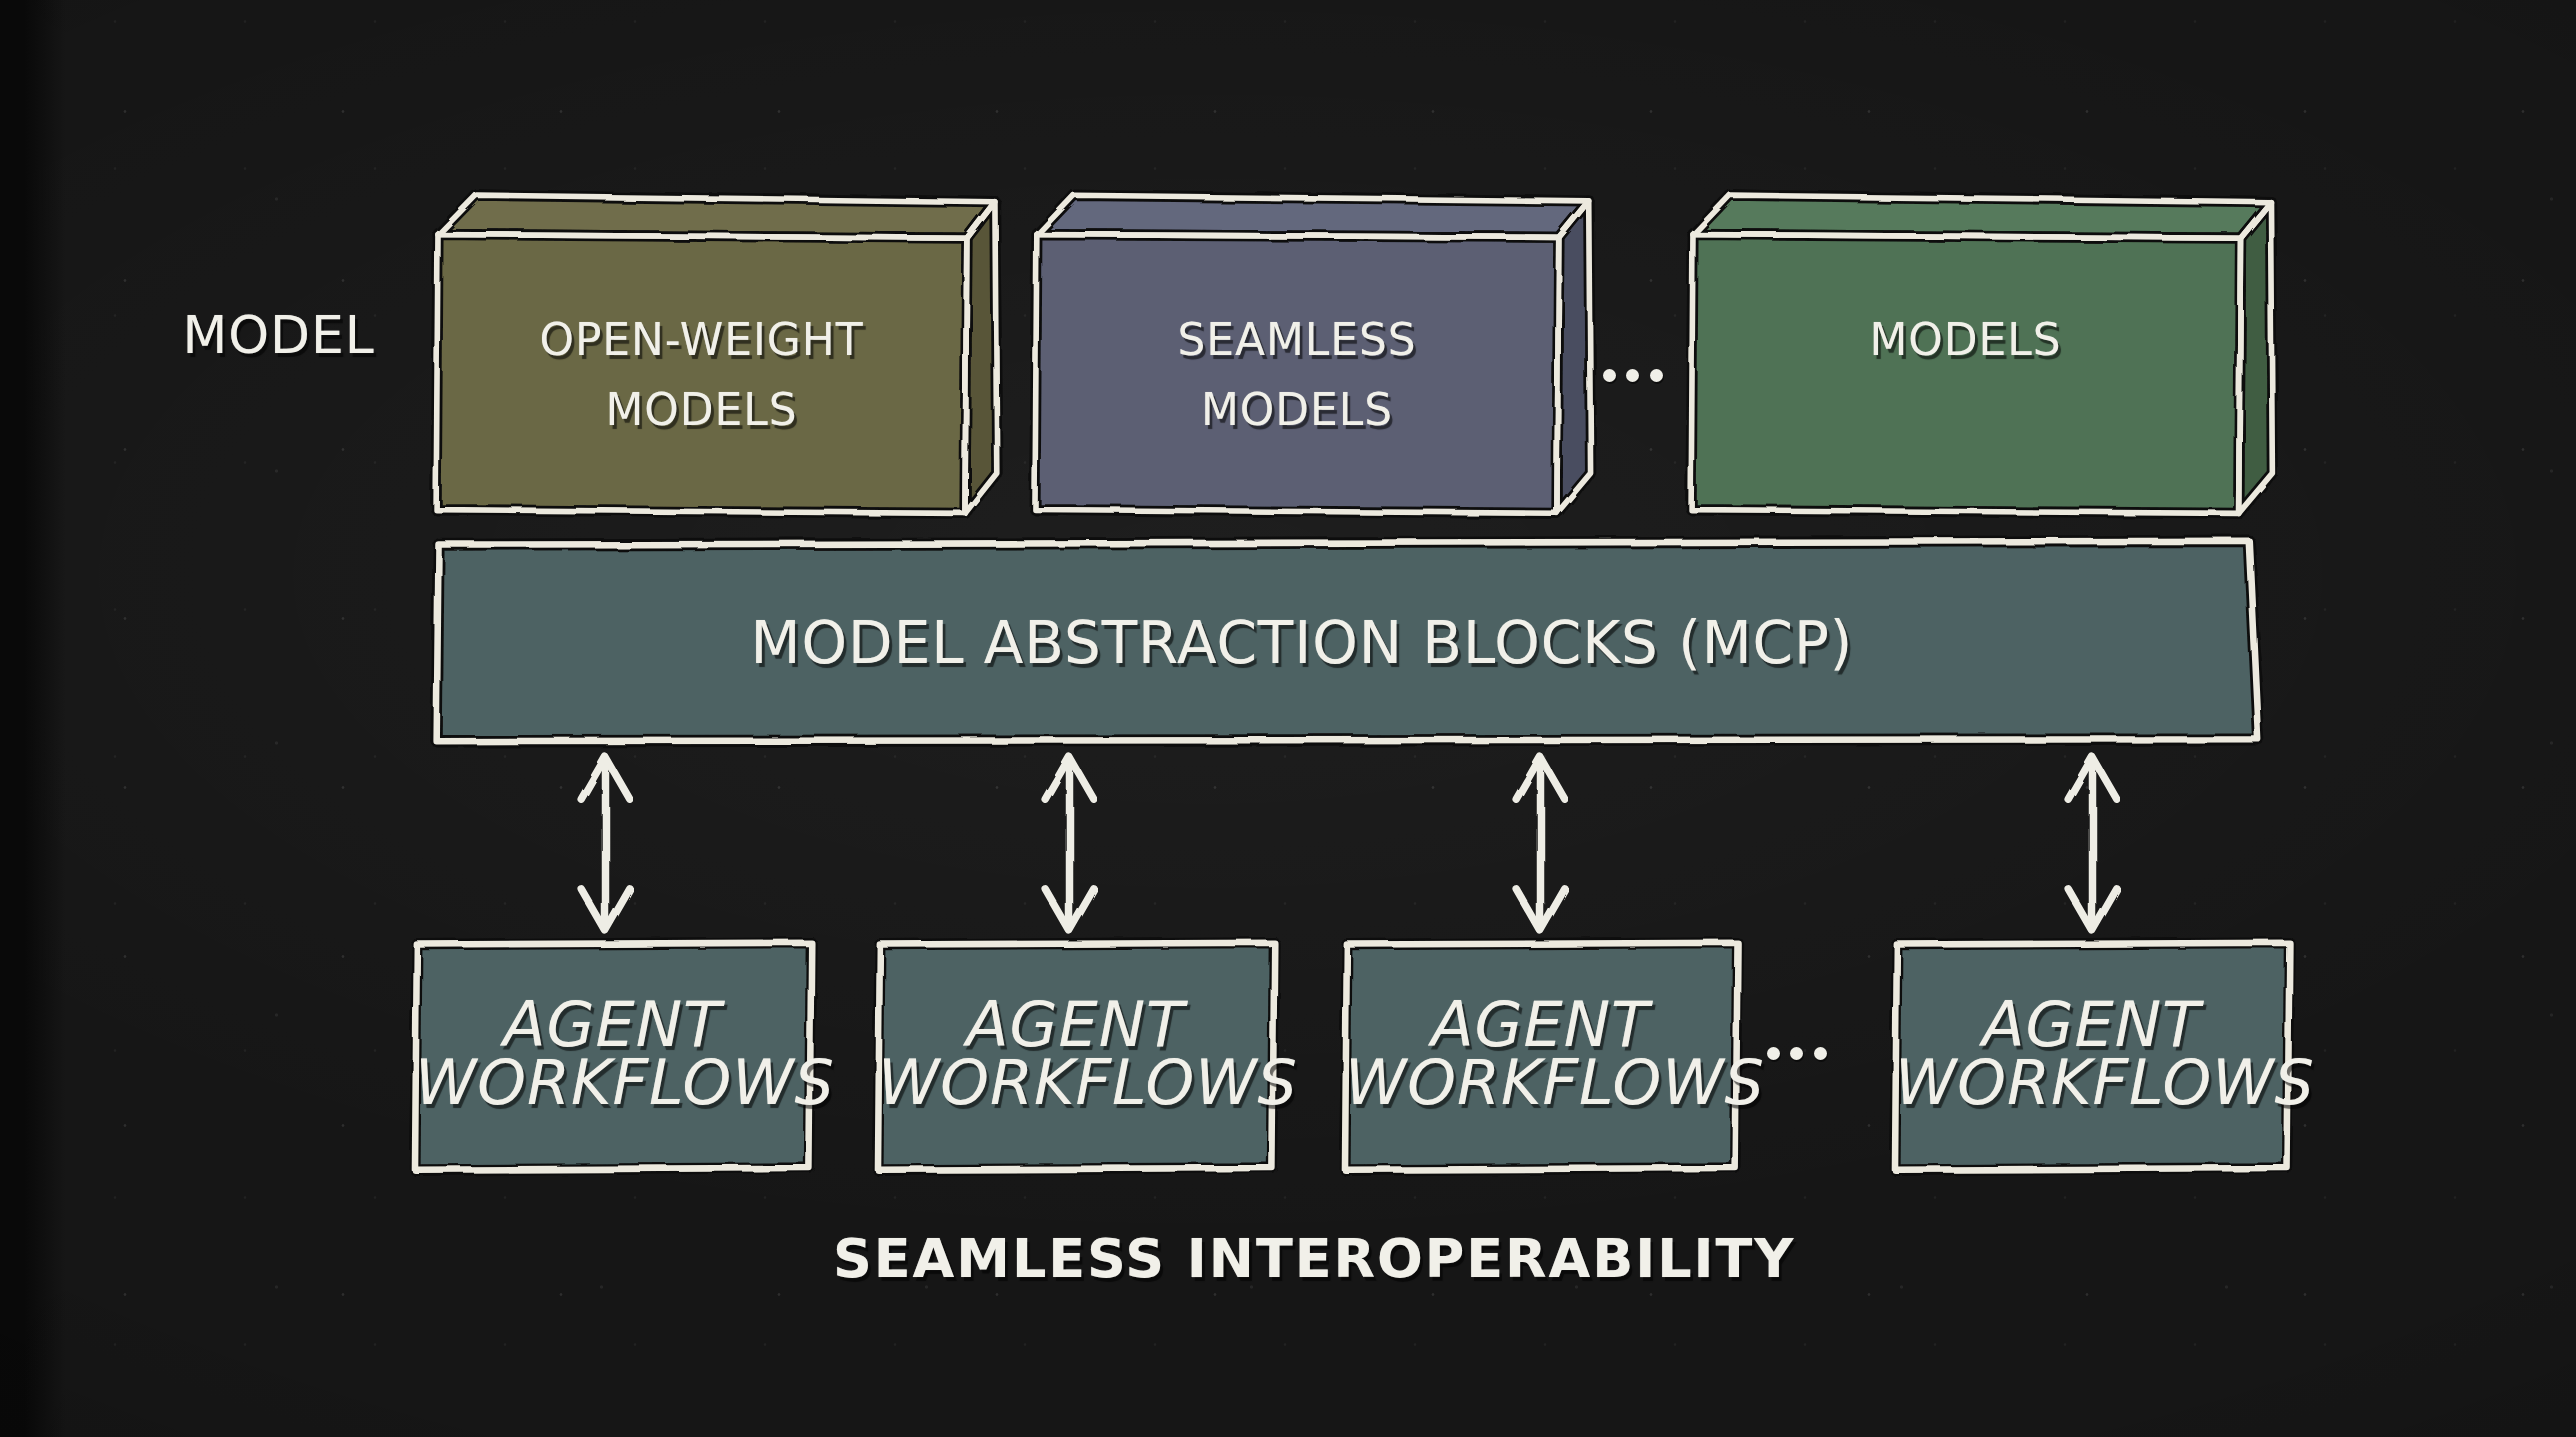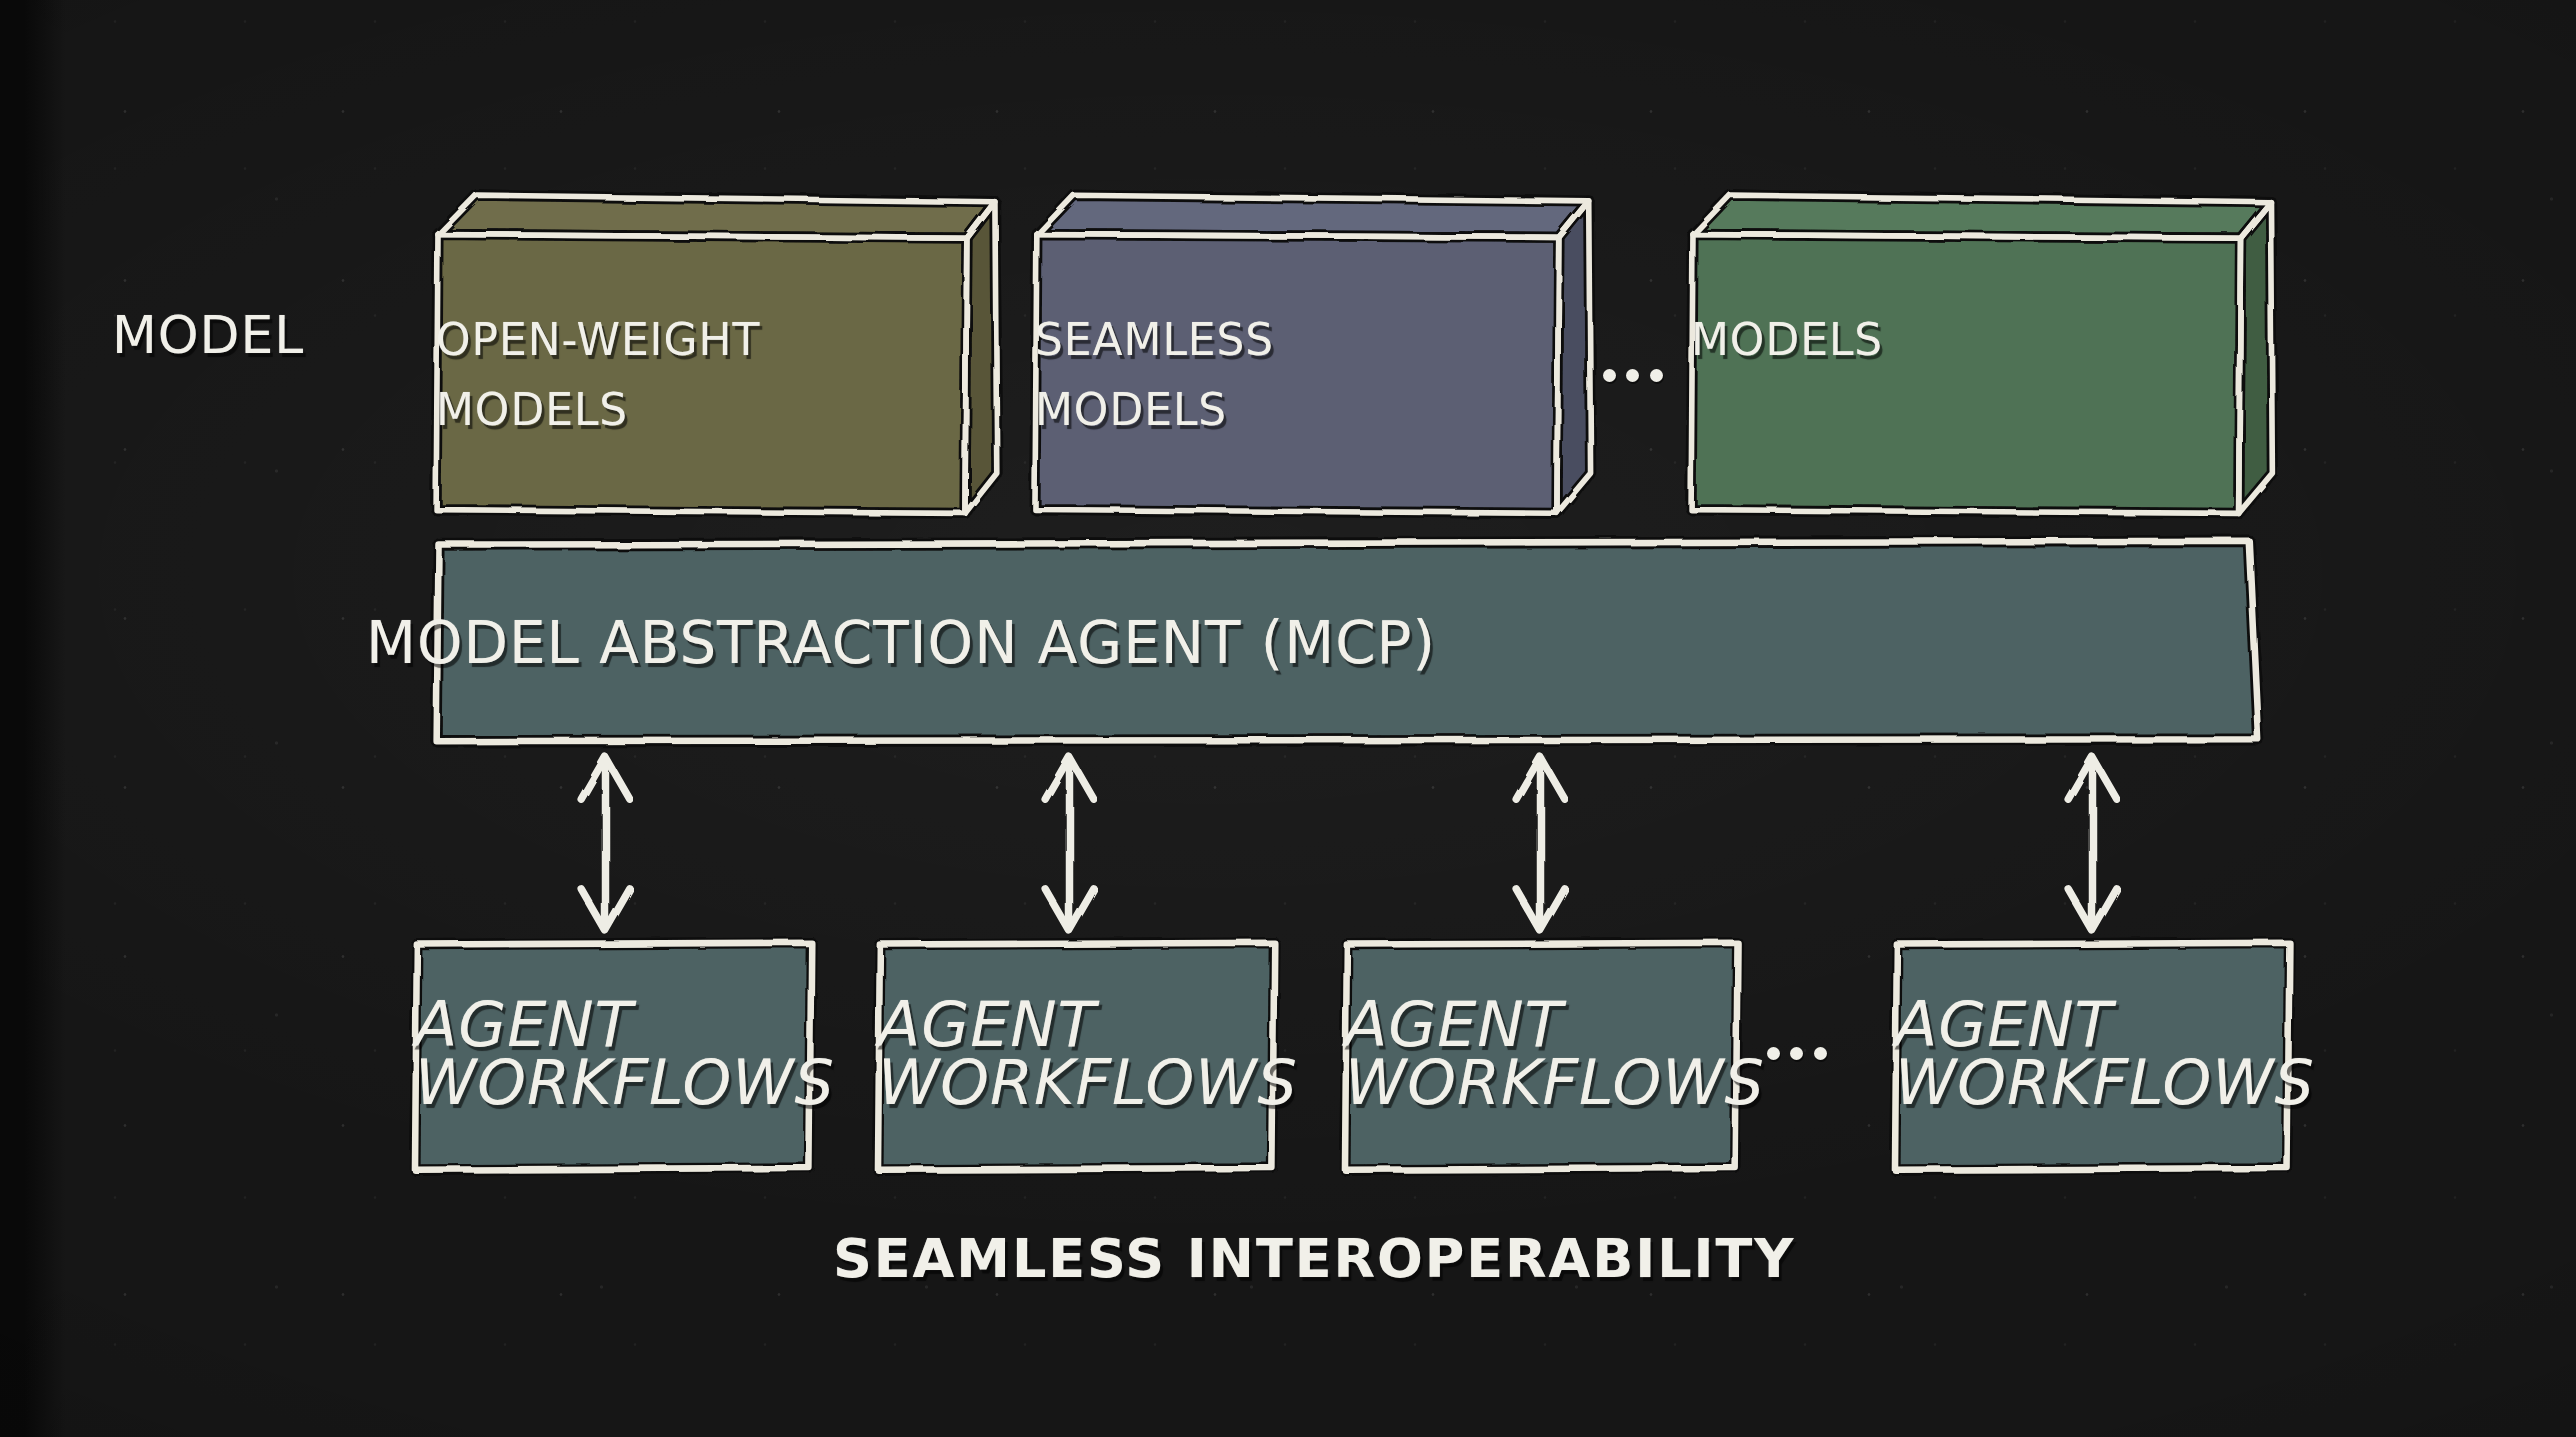--- a/index.html
+++ b/index.html
@@ -16,21 +16,21 @@
     background-size:auto,auto,auto,218px 169px,325px 272px,130px 147px;
     background-position:0 0,0 0,0 0,16px 27px,114px 63px,50px 95px;
     font-family:"DejaVu Sans","Liberation Sans",sans-serif;
   }
   .abs{position:absolute;}
   svg.shape{position:absolute;overflow:visible;}
   .chalk-text{
     color:#f1f0e9;
     text-shadow:2.8px 3.7px 0.9px rgba(0,0,0,0.55), 0 0 0.9px rgba(255,255,255,0.5);
     letter-spacing:0.9px;
-    text-align:left;
+    text-align:center;
     white-space:nowrap;
   }
   .side-label{font-size:52px;line-height:70px;}
   .box-label{font-size:44px;line-height:70px;}
   .bar-label{font-size:58px;line-height:66px;transform:translateX(-51px);}
   .agent-label{font-size:62px;line-height:58px;font-style:italic;}
   .footer-label{font-size:54px;line-height:66px;letter-spacing:1.9px;font-weight:bold;}
   .dots{display:flex;align-items:center;}
   .dots .dot{
     width:13px;height:13px;border-radius:50%;
@@ -116,21 +116,21 @@
   <div class="abs chalk-text box-label" style="left:1691px;top:305px;width:549px">
     <div>MODELS</div>
   </div>
 
   <svg class="shape" style="left:417px;top:524px" width="1872" height="234" viewBox="0 0 2000 250">
     <g filter="url(#chalk)">
       <polygon points="23,22 1957,18 1967,230 21,232" stroke="#0f0f0f" stroke-width="13" stroke-linejoin="round" fill="#4d6263"></polygon>
       <polygon points="23,22 1957,18 1967,230 21,232" fill="none" stroke="#ece9de" stroke-width="7" stroke-linejoin="round"></polygon>
     </g>
   </svg>
-  <div class="abs chalk-text bar-label" style="left:417px;top:610px;width:1872px">MODEL ABSTRACTION AGENT (MCP)</div>
+  <div class="abs chalk-text bar-label" style="left:417px;top:610px;width:1872px">MODEL ABSTRACTION BLOCKS (MCP)</div>
 
   <svg class="shape" style="left:568px;top:745px" width="75" height="198" viewBox="0 0 80 212">
     <g filter="url(#chalk)" fill="none" stroke="#eeede5" stroke-width="8" stroke-linecap="round" stroke-linejoin="round">
       <line x1="40" y1="18" x2="40" y2="194"></line>
       <path d="M14,58 L40,13 L66,58"></path>
       <path d="M14,154 L40,199 L66,154"></path>
     </g>
   </svg>
   <svg class="shape" style="left:1032px;top:745px" width="75" height="198" viewBox="0 0 80 212">
     <g filter="url(#chalk)" fill="none" stroke="#eeede5" stroke-width="8" stroke-linecap="round" stroke-linejoin="round">

